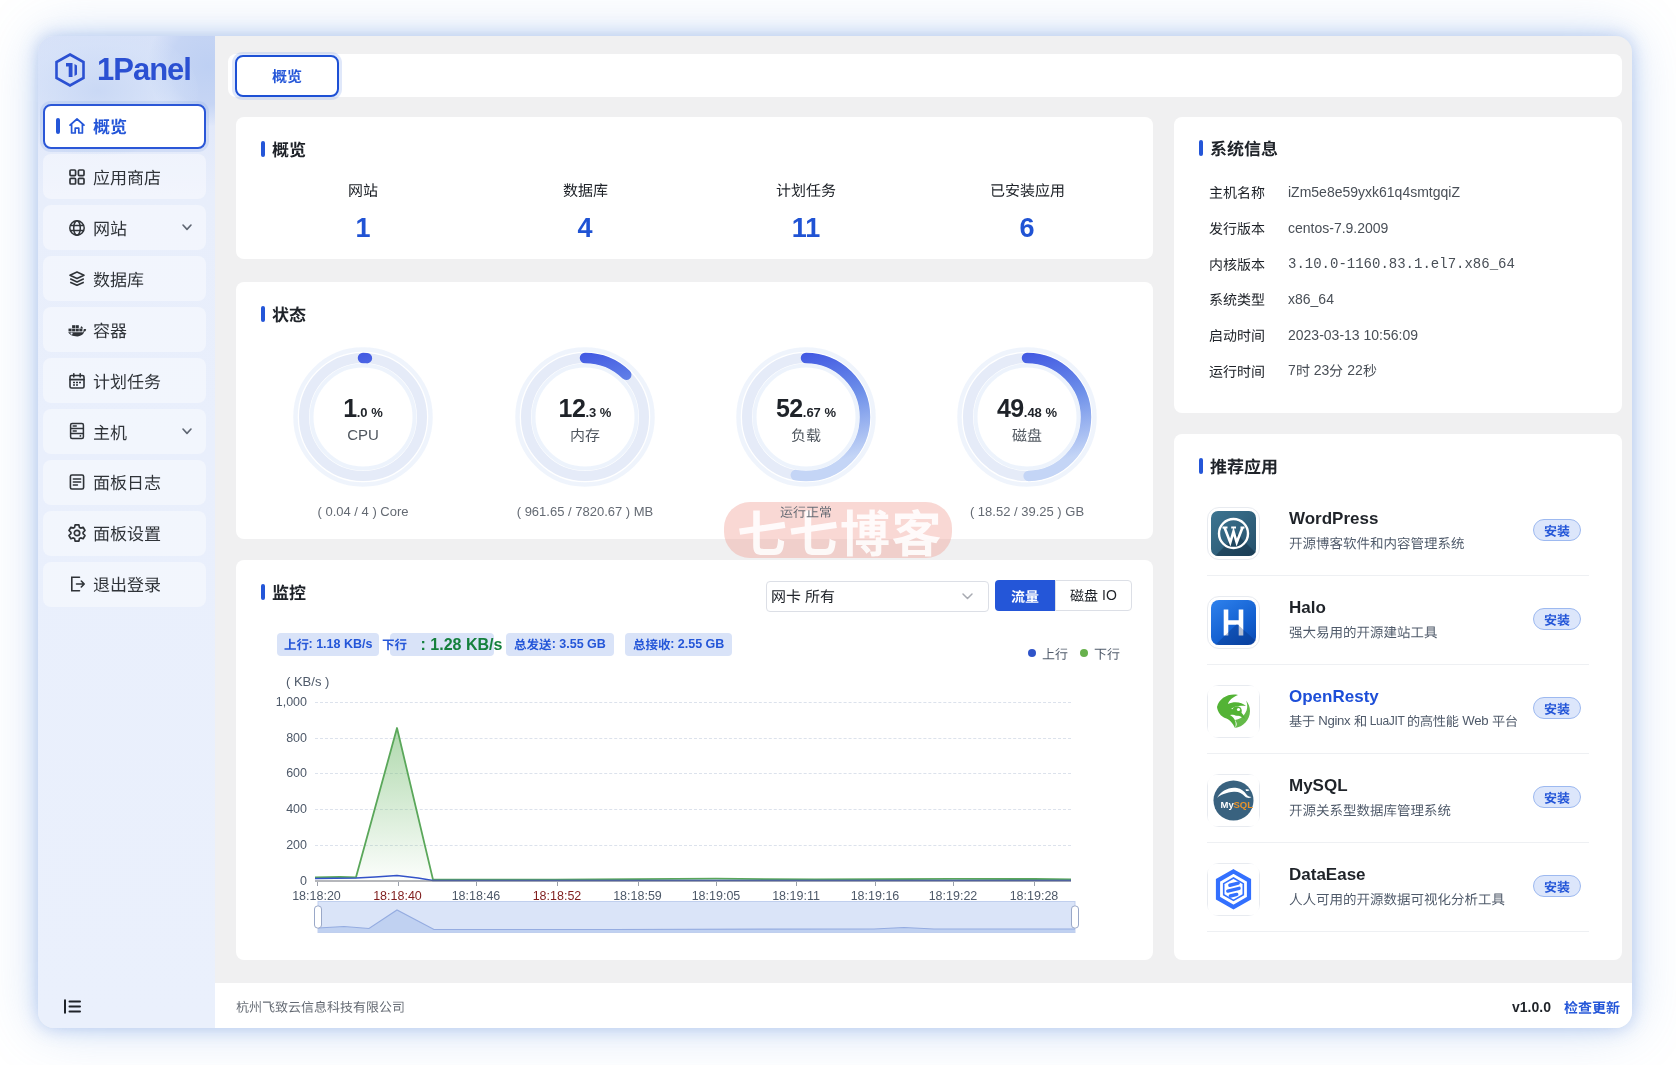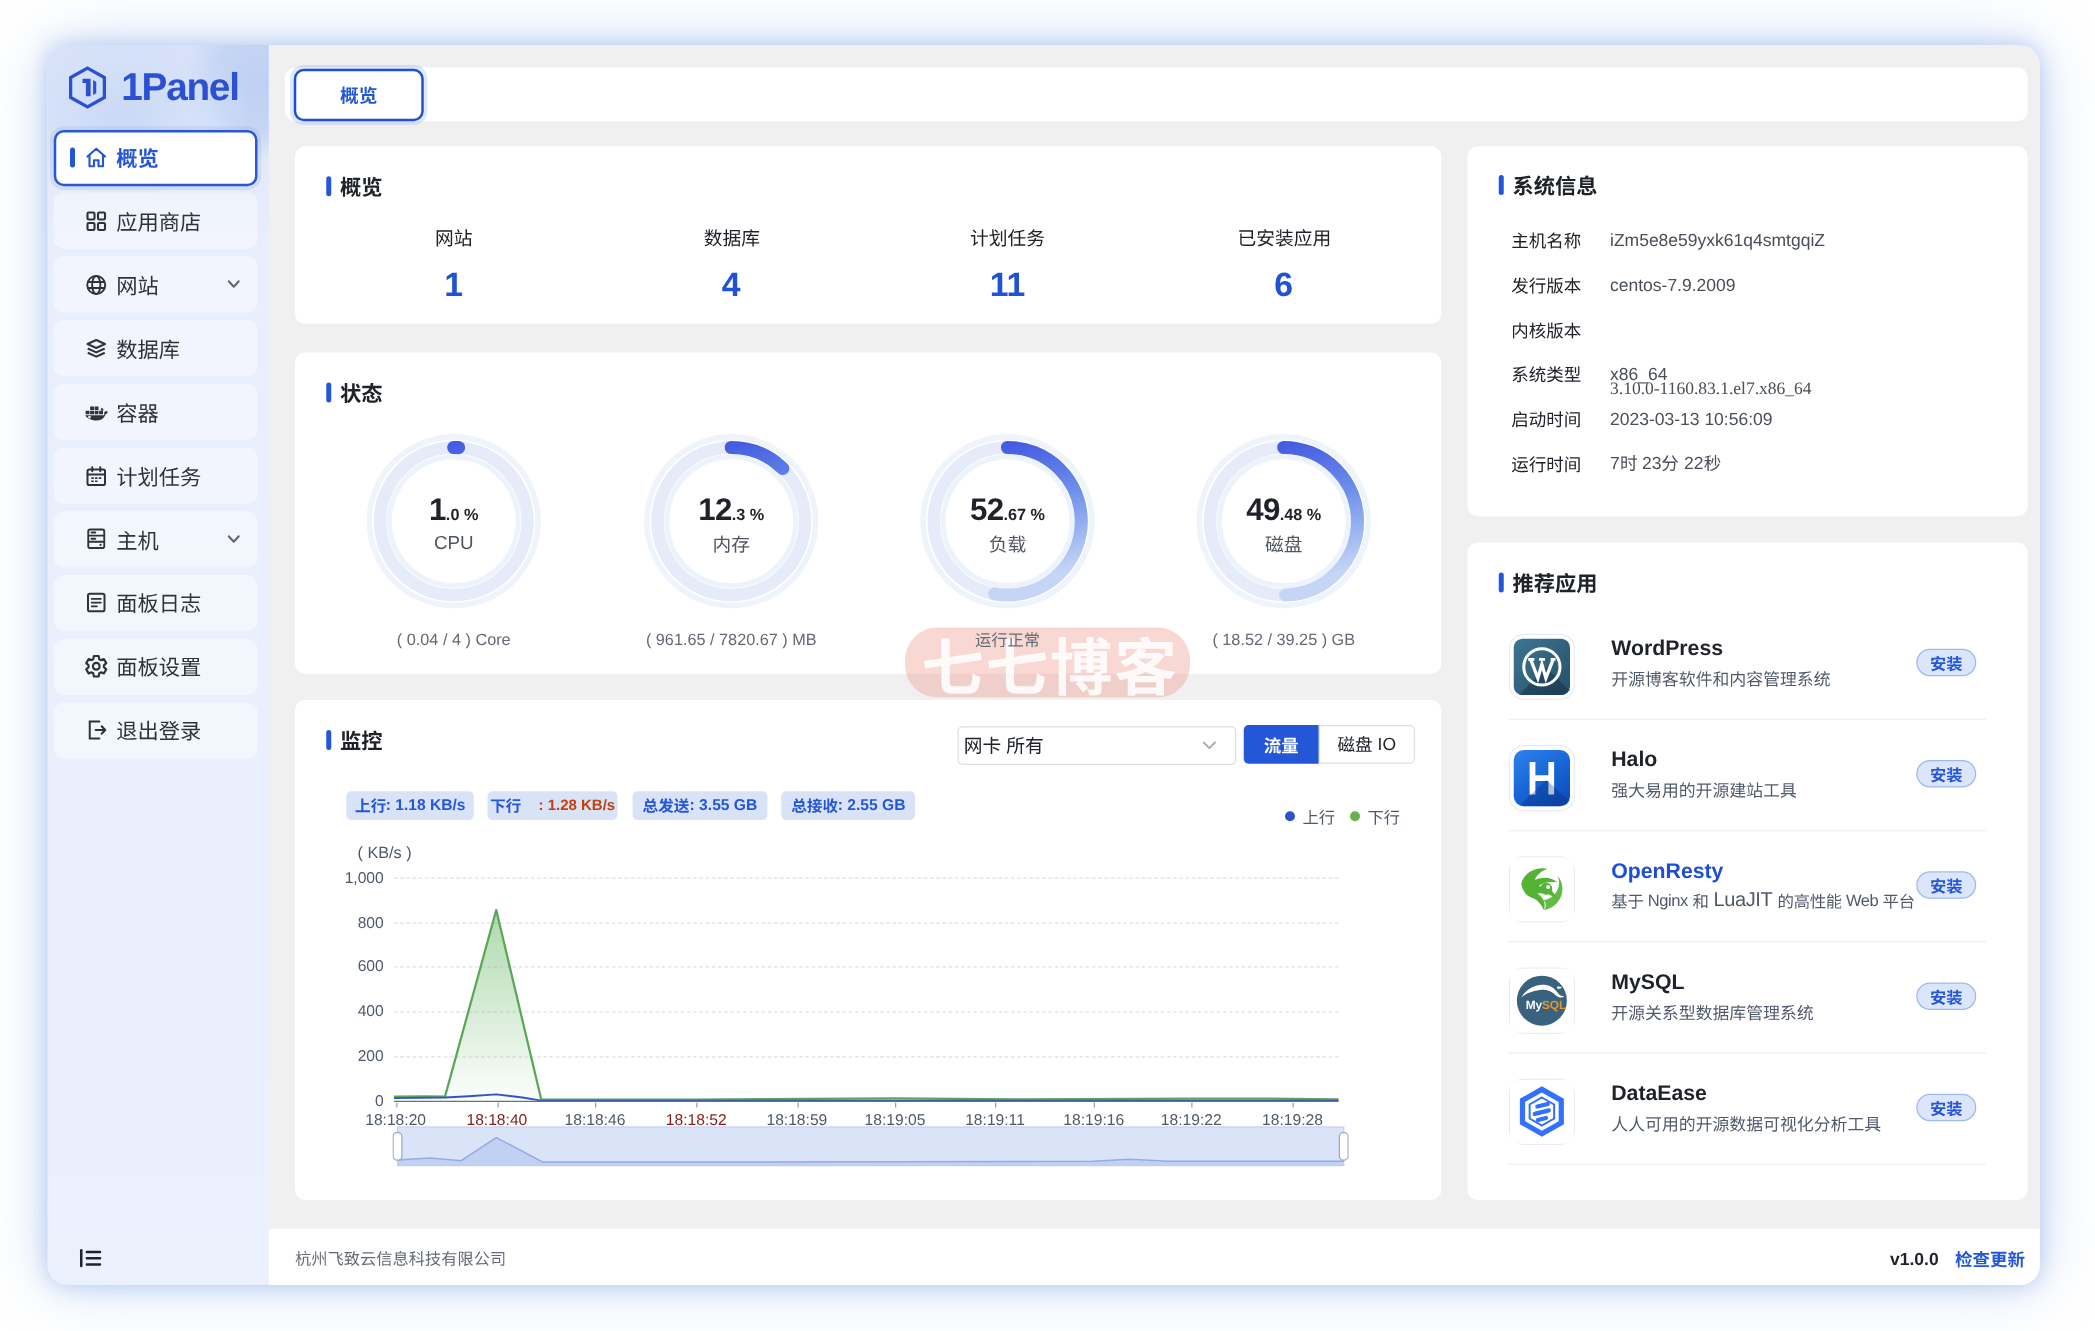--- a/index.html
+++ b/index.html
@@ -299,21 +299,21 @@
       </div>
       <span style="font-family:'Liberation Sans',sans-serif;font-size:12.5px;font-weight:bold;color:#2456d8;line-height:17.5px;white-space:pre;letter-spacing:0.0px;">: 1.18 KB/s</span>
     </div>
 <div style="position:absolute;left:390px;top:633px;width:104px;height:23px;background:#d9e3f8;border-radius:4px;"></div>
 <div style="position:absolute;left:390.0px;top:635.8px;width:104px;height:17.5px;display:flex;align-items:center;justify-content:center;white-space:nowrap;">
       <div style="display:block">
         <svg style="display:block" width="25.0" height="17.5" viewBox="0 -13.2 25.0 17.5">
           <path fill="#2456d8" d="M0.7 -9.7V-8.2H5.2V1.1H6.8V-4.9C8.1 -4.2 9.5 -3.2 10.2 -2.6L11.3 -4C10.4 -4.8 8.4 -5.8 7.1 -6.5L6.8 -6.2V-8.2H11.9V-9.7Z M18.1 -9.9V-8.5H24.2V-9.9ZM15.7 -10.6C15.1 -9.8 13.9 -8.6 12.8 -8C13.1 -7.7 13.5 -7.1 13.7 -6.7C14.9 -7.6 16.2 -8.8 17.1 -10ZM17.6 -6.4V-5H21.2V-0.7C21.2 -0.5 21.2 -0.4 21 -0.4C20.7 -0.4 19.9 -0.4 19.2 -0.4C19.4 0 19.6 0.7 19.6 1.1C20.8 1.1 21.6 1.1 22.1 0.8C22.6 0.6 22.8 0.2 22.8 -0.6V-5H24.5V-6.4ZM16.1 -7.9C15.3 -6.5 14 -5 12.7 -4.1C13 -3.8 13.5 -3.2 13.7 -2.8C14.1 -3.1 14.4 -3.4 14.7 -3.8V1.1H16.2V-5.4C16.7 -6.1 17.2 -6.7 17.6 -7.4Z"></path>
         </svg>
       </div>
-      <span style="font-family:'Liberation Sans',sans-serif;font-size:12px;font-weight:bold;color:#c2410c;line-height:17.5px;white-space:pre;letter-spacing:0.0px;padding-left:14px;">: 1.28 KB/s</span>
+      <span style="font-family:'Liberation Sans',sans-serif;font-size:16px;font-weight:bold;color:#15803d;line-height:17.5px;white-space:pre;letter-spacing:0.0px;padding-left:14px;">: 1.28 KB/s</span>
     </div>
 <div style="position:absolute;left:506px;top:633px;width:108px;height:23px;background:#d9e3f8;border-radius:4px;"></div>
 <div style="position:absolute;left:506.0px;top:635.8px;width:108px;height:17.5px;display:flex;align-items:center;justify-content:center;white-space:nowrap;">
       <div style="display:block">
         <svg style="display:block" width="37.5" height="17.5" viewBox="0 -13.2 37.5 17.5">
           <path fill="#2456d8" d="M9.3 -2.7C10 -1.8 10.7 -0.6 11 0.2L12.2 -0.5C12 -1.4 11.2 -2.5 10.5 -3.3ZM3.3 -3.1V-0.8C3.3 0.6 3.8 1 5.7 1C6 1 7.7 1 8.1 1C9.5 1 10 0.6 10.1 -1C9.7 -1 9.1 -1.3 8.7 -1.5C8.7 -0.5 8.5 -0.4 8 -0.4C7.5 -0.4 6.1 -0.4 5.8 -0.4C5.1 -0.4 4.9 -0.4 4.9 -0.8V-3.1ZM1.4 -3C1.2 -2 0.9 -0.8 0.4 -0.2L1.8 0.5C2.3 -0.4 2.7 -1.6 2.9 -2.7ZM3.7 -6.8H8.8V-5.2H3.7ZM2.1 -8.2V-3.8H6.1L5.2 -3.1C6 -2.6 6.9 -1.8 7.3 -1.2L8.4 -2.2C8 -2.7 7.2 -3.3 6.5 -3.8H10.5V-8.2H8.7L9.8 -10L8.2 -10.7C8 -9.9 7.6 -8.9 7.1 -8.2H4.8L5.5 -8.5C5.3 -9.2 4.8 -10 4.2 -10.6L2.9 -10C3.4 -9.5 3.8 -8.8 4 -8.2Z M20.9 -9.9C21.3 -9.3 22 -8.5 22.3 -8.1L23.5 -8.9C23.2 -9.3 22.5 -10.1 22 -10.6ZM14.2 -6.3C14.3 -6.5 14.8 -6.5 15.5 -6.5H17.1C16.3 -4.1 15 -2.2 12.7 -1.1C13.1 -0.8 13.6 -0.2 13.8 0.2C15.4 -0.7 16.5 -1.8 17.4 -3.1C17.8 -2.5 18.2 -1.9 18.7 -1.4C17.8 -0.8 16.6 -0.4 15.5 -0.2C15.8 0.2 16.1 0.7 16.3 1.1C17.6 0.8 18.9 0.3 19.9 -0.4C21 0.3 22.3 0.8 23.8 1.1C24 0.7 24.4 0.1 24.7 -0.2C23.4 -0.5 22.2 -0.8 21.2 -1.4C22.2 -2.3 23.1 -3.5 23.6 -5.1L22.5 -5.6L22.2 -5.5H18.6C18.7 -5.9 18.8 -6.2 18.9 -6.5H24.3L24.3 -8H19.3C19.4 -8.8 19.6 -9.6 19.7 -10.4L18 -10.7C17.9 -9.8 17.7 -8.8 17.5 -8H15.8C16.1 -8.6 16.5 -9.4 16.7 -10.1L15.1 -10.4C14.8 -9.4 14.4 -8.4 14.2 -8.1C14.1 -7.9 13.9 -7.7 13.7 -7.6C13.8 -7.2 14.1 -6.6 14.2 -6.3ZM19.9 -2.2C19.3 -2.8 18.8 -3.4 18.3 -4.1H21.4C21 -3.4 20.5 -2.8 19.9 -2.2Z M25.9 -9.9C26.4 -9.1 27.1 -8.1 27.4 -7.4L28.7 -8.2C28.4 -8.8 27.6 -9.8 27.1 -10.6ZM30.1 -10.1C30.4 -9.6 30.7 -9 30.9 -8.5H29.4V-7.1H32V-5.8H29V-4.4H31.9C31.6 -3.5 30.8 -2.6 28.9 -1.9C29.3 -1.6 29.8 -1.1 30 -0.8C31.6 -1.5 32.5 -2.4 33 -3.3C34 -2.5 34.9 -1.5 35.5 -0.9L36.5 -2C35.9 -2.6 34.8 -3.6 33.8 -4.4H36.9V-5.8H33.6V-7.1H36.5V-8.5H35.1C35.4 -9 35.8 -9.6 36.1 -10.2L34.6 -10.6C34.4 -10 34 -9.1 33.6 -8.5H31.7L32.4 -8.8C32.2 -9.3 31.7 -10 31.4 -10.6ZM28.4 -6.5H25.5V-5.1H26.9V-1.7C26.3 -1.5 25.7 -1 25.1 -0.3L26.1 1.2C26.6 0.5 27.1 -0.4 27.4 -0.4C27.7 -0.4 28.2 0 28.8 0.3C29.7 0.9 30.8 1 32.4 1C33.8 1 35.9 0.9 36.8 0.9C36.8 0.4 37.1 -0.4 37.3 -0.8C36 -0.6 33.9 -0.5 32.5 -0.5C31 -0.5 29.9 -0.6 29 -1.1C28.7 -1.2 28.5 -1.3 28.4 -1.5Z"></path>
         </svg>
       </div>
       <span style="font-family:'Liberation Sans',sans-serif;font-size:12.5px;font-weight:bold;color:#2456d8;line-height:17.5px;white-space:pre;letter-spacing:0.0px;">: 3.55 GB</span>
     </div>
@@ -395,21 +395,21 @@
         <path fill="#1f2329" d="M5.2 -11.1C6.1 -10.5 7.1 -9.6 7.6 -9H1.4V-7.9H6.4V-4.9H2.1V-3.8H6.4V-0.4H0.8V0.6H13.3V-0.4H7.6V-3.8H12V-4.9H7.6V-7.9H12.6V-9H8L8.7 -9.5C8.1 -10.1 7 -11.1 6.1 -11.7Z M21 -11V-6.5C21 -4.3 20.8 -1.5 18.9 0.4C19.1 0.6 19.5 0.9 19.7 1.1C21.7 -1 22 -4.1 22 -6.5V-10H24.6V-1C24.6 0.3 24.7 0.5 24.9 0.7C25.2 0.9 25.5 1 25.7 1C25.9 1 26.2 1 26.5 1C26.8 1 27 0.9 27.2 0.8C27.4 0.6 27.5 0.4 27.6 0C27.6 -0.4 27.7 -1.4 27.7 -2.2C27.4 -2.3 27.1 -2.4 26.9 -2.6C26.9 -1.7 26.9 -1 26.8 -0.6C26.8 -0.3 26.8 -0.2 26.7 -0.1C26.6 -0 26.5 0 26.4 0C26.3 0 26.1 0 26 0C25.9 0 25.8 -0 25.8 -0.1C25.7 -0.1 25.7 -0.4 25.7 -0.9V-11ZM17.1 -11.8V-8.8H14.7V-7.8H16.9C16.4 -5.8 15.4 -3.6 14.4 -2.5C14.6 -2.2 14.8 -1.8 14.9 -1.5C15.7 -2.5 16.5 -4 17.1 -5.7V1.1H18.1V-5.3C18.6 -4.6 19.3 -3.8 19.6 -3.3L20.2 -4.1C19.9 -4.5 18.6 -6 18.1 -6.5V-7.8H20.1V-8.8H18.1V-11.8Z M31.7 -7.4C32.4 -6.9 33.2 -6.2 33.8 -5.7C32.2 -4.8 30.4 -4.2 28.7 -3.8C28.9 -3.6 29.1 -3.1 29.2 -2.9C30 -3 30.8 -3.3 31.5 -3.5V1.1H32.6V0.4H38.8V1.1H39.9V-4.8H34.3C36.6 -6 38.7 -7.7 39.8 -10L39.1 -10.4L38.9 -10.4H34C34.3 -10.8 34.6 -11.2 34.9 -11.6L33.7 -11.8C32.9 -10.5 31.3 -8.9 29 -7.8C29.2 -7.6 29.6 -7.3 29.7 -7C31 -7.7 32.1 -8.5 33.1 -9.4H38.3C37.4 -8.2 36.2 -7.1 34.8 -6.2C34.2 -6.8 33.2 -7.5 32.5 -8ZM38.8 -0.6H32.6V-3.8H38.8Z M49.2 -6.3C48.8 -4.5 48.3 -2.8 47.5 -1.7C47.7 -1.6 48.2 -1.3 48.3 -1.1C49.1 -2.4 49.8 -4.2 50.1 -6.1ZM52.9 -6.2C53.6 -4.6 54.2 -2.6 54.3 -1.3L55.3 -1.6C55.1 -2.9 54.5 -4.9 53.9 -6.4ZM49.4 -11.7C49.1 -9.9 48.5 -8.2 47.7 -6.9V-7.7H45.9V-10.2C46.6 -10.4 47.2 -10.6 47.7 -10.8L47.1 -11.6C46.1 -11.2 44.4 -10.8 42.9 -10.5C43 -10.3 43.1 -9.9 43.2 -9.7C43.7 -9.8 44.3 -9.9 44.9 -10V-7.7H42.8V-6.8H44.8C44.3 -5.2 43.3 -3.3 42.5 -2.3C42.6 -2.1 42.9 -1.7 43 -1.4C43.7 -2.3 44.4 -3.7 44.9 -5.1V1.1H45.9V-5.2C46.4 -4.6 46.9 -3.8 47.1 -3.4L47.7 -4.2C47.5 -4.5 46.3 -5.8 45.9 -6.2V-6.8H47.6L47.5 -6.7C47.8 -6.6 48.2 -6.3 48.4 -6.1C48.9 -6.9 49.4 -7.8 49.7 -8.9H51.1V-0.2C51.1 0 51.1 0.1 50.9 0.1C50.7 0.1 50.1 0.1 49.4 0.1C49.6 0.3 49.8 0.8 49.8 1.1C50.7 1.1 51.3 1 51.7 0.9C52.1 0.7 52.2 0.4 52.2 -0.2V-8.9H54.1C53.9 -8.4 53.6 -7.9 53.3 -7.4L54.3 -7.1C54.7 -7.9 55.1 -8.9 55.4 -9.8L54.7 -10L54.6 -9.9H50.1C50.2 -10.4 50.3 -11 50.5 -11.5Z"></path>
       </svg></div>
 <div style="position:absolute;left:1288.0px;top:183.0px;font-family:'Liberation Sans',sans-serif;font-size:14px;font-weight:normal;color:#494f57;line-height:18px;white-space:nowrap;">iZm5e8e59yxk61q4smtgqiZ</div>
 <div style="position:absolute;left:1209.0px;top:218.8px;"><svg width="56.0" height="19.6" viewBox="0 -14.8 56.0 19.6" style="overflow:visible">
         <path fill="#1f2329" d="M9.4 -11.1C10 -10.4 10.8 -9.5 11.2 -9L12 -9.6C11.6 -10.1 10.8 -10.9 10.2 -11.6ZM2 -7.3C2.2 -7.5 2.6 -7.6 3.5 -7.6H5.5C4.5 -4.6 3 -2.4 0.4 -0.8C0.7 -0.6 1.1 -0.2 1.2 0C3 -1.1 4.4 -2.5 5.3 -4.3C5.9 -3.2 6.6 -2.3 7.4 -1.5C6.2 -0.7 4.8 -0.1 3.4 0.3C3.6 0.5 3.8 0.9 3.9 1.1C5.5 0.7 7 0.1 8.2 -0.9C9.5 0.1 11 0.8 12.8 1.2C13 0.9 13.3 0.4 13.5 0.2C11.8 -0.1 10.3 -0.7 9.1 -1.5C10.3 -2.6 11.2 -4 11.8 -5.8L11.1 -6.1L10.9 -6.1H6.2C6.4 -6.5 6.5 -7 6.7 -7.6H13L13 -8.6H7C7.2 -9.5 7.4 -10.5 7.5 -11.6L6.3 -11.8C6.2 -10.7 6 -9.6 5.8 -8.6H3.2C3.6 -9.3 4 -10.2 4.2 -11.2L3.1 -11.4C2.9 -10.3 2.3 -9.2 2.2 -8.9C2 -8.6 1.9 -8.4 1.7 -8.3C1.8 -8.1 2 -7.5 2 -7.3ZM8.2 -2.2C7.3 -3 6.5 -3.9 6 -5.1H10.4C9.9 -3.9 9.1 -3 8.2 -2.2Z M20.1 -10.9V-9.9H27V-10.9ZM17.7 -11.8C17 -10.8 15.7 -9.5 14.5 -8.7C14.7 -8.5 15 -8.1 15.1 -7.9C16.4 -8.8 17.8 -10.1 18.7 -11.4ZM19.5 -7.1V-6H24.2V-0.2C24.2 -0 24.1 0.1 23.8 0.1C23.6 0.1 22.6 0.1 21.6 0C21.8 0.4 21.9 0.8 22 1.1C23.4 1.1 24.1 1.1 24.6 0.9C25.1 0.7 25.3 0.4 25.3 -0.2V-6H27.4V-7.1ZM18.3 -8.8C17.3 -7.2 15.8 -5.5 14.3 -4.5C14.6 -4.3 14.9 -3.8 15.1 -3.6C15.6 -4 16.2 -4.5 16.7 -5.1V1.2H17.7V-6.2C18.3 -6.9 18.8 -7.7 19.3 -8.4Z M29.5 -11.5V-5.9C29.5 -3.8 29.3 -1.3 28.4 0.5C28.7 0.7 29 1 29.2 1.2C30 -0.3 30.3 -2.1 30.4 -4H32.3V1.1H33.3V-4.9H30.4L30.4 -5.9V-6.9H34.1V-7.9H32.9V-11.8H31.9V-7.9H30.4V-11.5ZM39.9 -6.7C39.6 -5.1 39.1 -3.8 38.4 -2.6C37.7 -3.8 37.2 -5.2 36.9 -6.7ZM34.8 -10.8V-6C34.8 -3.9 34.6 -1.3 33.6 0.6C33.8 0.7 34.2 1 34.4 1.2C35.6 -0.8 35.8 -3.6 35.8 -6V-6.7H36.1C36.4 -4.8 37 -3.2 37.8 -1.8C37 -0.9 36.2 -0.2 35.2 0.3C35.4 0.5 35.7 0.9 35.8 1.1C36.8 0.7 37.6 -0 38.4 -0.9C39 -0 39.8 0.6 40.8 1.1C40.9 0.9 41.2 0.5 41.5 0.3C40.5 -0.2 39.7 -0.8 39 -1.7C40 -3.2 40.7 -5.1 41 -7.5L40.4 -7.7L40.2 -7.7H35.8V-10C37.7 -10.1 39.8 -10.4 41.3 -10.8L40.6 -11.6C39.2 -11.3 36.8 -11 34.8 -10.8Z M48.4 -11.7V-8.8H42.9V-7.7H47.1C46.1 -5.4 44.4 -3.1 42.5 -2C42.8 -1.8 43.1 -1.4 43.3 -1.1C45.3 -2.5 47.1 -5 48.2 -7.7H48.4V-2.6H45.2V-1.5H48.4V1.1H49.5V-1.5H52.8V-2.6H49.5V-7.7H49.7C50.8 -5 52.6 -2.5 54.7 -1.1C54.9 -1.4 55.2 -1.8 55.5 -2C53.6 -3.2 51.8 -5.4 50.8 -7.7H55.1V-8.8H49.5V-11.7Z"></path>
       </svg></div>
 <div style="position:absolute;left:1288.0px;top:218.8px;font-family:'Liberation Sans',sans-serif;font-size:14px;font-weight:normal;color:#494f57;line-height:18px;white-space:nowrap;">centos-7.9.2009</div>
 <div style="position:absolute;left:1209.0px;top:254.6px;"><svg width="56.0" height="19.6" viewBox="0 -14.8 56.0 19.6" style="overflow:visible">
         <path fill="#1f2329" d="M1.4 -9.4V1.1H2.4V-8.3H6.5C6.4 -6.5 5.9 -4.2 2.8 -2.5C3 -2.3 3.4 -1.9 3.5 -1.7C5.4 -2.8 6.4 -4.1 7 -5.5C8.3 -4.3 9.7 -2.8 10.4 -1.9L11.3 -2.6C10.4 -3.6 8.7 -5.3 7.3 -6.5C7.4 -7.1 7.5 -7.7 7.5 -8.3H11.6V-0.3C11.6 -0 11.5 0.1 11.3 0.1C11 0.1 10 0.1 9 0C9.2 0.3 9.4 0.8 9.4 1.1C10.7 1.1 11.5 1.1 12 0.9C12.5 0.8 12.6 0.4 12.6 -0.3V-9.4H7.5V-11.8H6.5V-9.4Z M26 -5.2C24.8 -2.8 22.1 -0.8 18.9 0.3C19.1 0.5 19.4 0.9 19.5 1.1C21.2 0.5 22.8 -0.3 24.1 -1.4C25.1 -0.6 26.1 0.4 26.7 1L27.5 0.3C26.9 -0.4 25.8 -1.3 24.9 -2C25.8 -2.9 26.5 -3.8 27.1 -4.8ZM22.6 -11.5C22.9 -11 23.1 -10.3 23.3 -9.8H19.6V-8.9H22.3C21.8 -8.1 21 -6.8 20.7 -6.5C20.5 -6.3 20.1 -6.2 19.8 -6.1C19.9 -5.9 20.1 -5.3 20.1 -5.1C20.4 -5.2 20.8 -5.3 23.3 -5.4C22.3 -4.4 21 -3.4 19.6 -2.8C19.8 -2.6 20 -2.2 20.2 -2C22.6 -3.2 24.8 -5.2 26 -7.4L25 -7.7C24.8 -7.2 24.5 -6.8 24.1 -6.4L21.8 -6.2C22.3 -7 22.9 -8.1 23.4 -8.9H27.4V-9.8H24.2L24.4 -9.9C24.3 -10.4 23.9 -11.2 23.6 -11.8ZM16.7 -11.8V-9.1H14.8V-8.1H16.6C16.2 -6.2 15.3 -3.9 14.5 -2.8C14.6 -2.5 14.9 -2 15 -1.7C15.6 -2.6 16.2 -4.1 16.7 -5.6V1.1H17.7V-6.2C18.1 -5.5 18.5 -4.7 18.7 -4.3L19.3 -5C19.1 -5.4 18.1 -7 17.7 -7.5V-8.1H19.3V-9.1H17.7V-11.8Z M29.5 -11.5V-5.9C29.5 -3.8 29.3 -1.3 28.4 0.5C28.7 0.7 29 1 29.2 1.2C30 -0.3 30.3 -2.1 30.4 -4H32.3V1.1H33.3V-4.9H30.4L30.4 -5.9V-6.9H34.1V-7.9H32.9V-11.8H31.9V-7.9H30.4V-11.5ZM39.9 -6.7C39.6 -5.1 39.1 -3.8 38.4 -2.6C37.7 -3.8 37.2 -5.2 36.9 -6.7ZM34.8 -10.8V-6C34.8 -3.9 34.6 -1.3 33.6 0.6C33.8 0.7 34.2 1 34.4 1.2C35.6 -0.8 35.8 -3.6 35.8 -6V-6.7H36.1C36.4 -4.8 37 -3.2 37.8 -1.8C37 -0.9 36.2 -0.2 35.2 0.3C35.4 0.5 35.7 0.9 35.8 1.1C36.8 0.7 37.6 -0 38.4 -0.9C39 -0 39.8 0.6 40.8 1.1C40.9 0.9 41.2 0.5 41.5 0.3C40.5 -0.2 39.7 -0.8 39 -1.7C40 -3.2 40.7 -5.1 41 -7.5L40.4 -7.7L40.2 -7.7H35.8V-10C37.7 -10.1 39.8 -10.4 41.3 -10.8L40.6 -11.6C39.2 -11.3 36.8 -11 34.8 -10.8Z M48.4 -11.7V-8.8H42.9V-7.7H47.1C46.1 -5.4 44.4 -3.1 42.5 -2C42.8 -1.8 43.1 -1.4 43.3 -1.1C45.3 -2.5 47.1 -5 48.2 -7.7H48.4V-2.6H45.2V-1.5H48.4V1.1H49.5V-1.5H52.8V-2.6H49.5V-7.7H49.7C50.8 -5 52.6 -2.5 54.7 -1.1C54.9 -1.4 55.2 -1.8 55.5 -2C53.6 -3.2 51.8 -5.4 50.8 -7.7H55.1V-8.8H49.5V-11.7Z"></path>
       </svg></div>
-<div style="position:absolute;left:1288.0px;top:254.6px;font-family:Liberation Serif, serif;font-size:14px;font-weight:normal;color:#494f57;line-height:18px;white-space:nowrap;margin-top:48px;">3.10.0-1160.83.1.el7.x86_64</div>
+<div style="position:absolute;left:1288.0px;top:254.6px;font-family:Liberation Mono, monospace;font-size:14px;font-weight:normal;color:#494f57;line-height:18px;white-space:nowrap;">3.10.0-1160.83.1.el7.x86_64</div>
 <div style="position:absolute;left:1209.0px;top:290.4px;"><svg width="56.0" height="19.6" viewBox="0 -14.8 56.0 19.6" style="overflow:visible">
         <path fill="#1f2329" d="M4 -3.1C3.3 -2.1 2.1 -1.1 1 -0.4C1.3 -0.3 1.7 0.1 1.9 0.3C3 -0.5 4.2 -1.6 5.1 -2.8ZM8.9 -2.7C10.1 -1.8 11.5 -0.5 12.2 0.3L13.1 -0.3C12.3 -1.1 10.9 -2.4 9.7 -3.2ZM9.3 -6.2C9.7 -5.9 10.1 -5.5 10.4 -5.1L4.3 -4.7C6.4 -5.7 8.5 -7 10.6 -8.6L9.8 -9.2C9.1 -8.7 8.3 -8.1 7.6 -7.6L4.1 -7.4C5.1 -8.1 6.2 -9 7.1 -10C8.9 -10.2 10.6 -10.5 12 -10.8L11.2 -11.7C9 -11.1 4.9 -10.7 1.5 -10.5C1.6 -10.3 1.7 -9.9 1.8 -9.6C3 -9.7 4.3 -9.8 5.6 -9.9C4.7 -8.9 3.7 -8.1 3.3 -7.9C2.9 -7.5 2.5 -7.3 2.3 -7.3C2.4 -7 2.5 -6.6 2.6 -6.4C2.9 -6.5 3.3 -6.5 6.1 -6.7C4.9 -6 3.9 -5.4 3.4 -5.2C2.6 -4.7 1.9 -4.5 1.5 -4.4C1.6 -4.1 1.8 -3.6 1.8 -3.4C2.2 -3.6 2.7 -3.7 6.6 -3.9V-0.3C6.6 -0.1 6.6 -0.1 6.3 -0.1C6.1 -0 5.3 -0 4.5 -0.1C4.6 0.2 4.8 0.7 4.9 1C5.9 1 6.6 1 7.1 0.8C7.5 0.6 7.7 0.3 7.7 -0.3V-4L11.1 -4.3C11.6 -3.8 11.9 -3.4 12.1 -3L13 -3.5C12.4 -4.4 11.2 -5.7 10.1 -6.6Z M23.8 -4.9V-0.5C23.8 0.5 24 0.8 25 0.8C25.2 0.8 26 0.8 26.2 0.8C27.1 0.8 27.3 0.3 27.4 -1.6C27.1 -1.7 26.7 -1.8 26.5 -2C26.5 -0.3 26.4 -0.1 26.1 -0.1C25.9 -0.1 25.3 -0.1 25.2 -0.1C24.9 -0.1 24.8 -0.1 24.8 -0.5V-4.9ZM21.1 -4.9C21.1 -2.1 20.7 -0.6 18.4 0.2C18.7 0.4 19 0.8 19.1 1.1C21.6 0 22.1 -1.8 22.2 -4.9ZM14.6 -0.7 14.8 0.3C16.1 -0.1 17.7 -0.6 19.3 -1.1L19.1 -2.1C17.4 -1.6 15.7 -1 14.6 -0.7ZM22.3 -11.5C22.6 -11 22.9 -10.2 23.1 -9.7H19.7V-8.8H22.2C21.6 -7.9 20.6 -6.6 20.3 -6.3C20 -6.1 19.7 -6 19.4 -5.9C19.5 -5.7 19.7 -5.1 19.8 -4.9C20.2 -5 20.7 -5.1 25.8 -5.6C26.1 -5.2 26.3 -4.8 26.4 -4.6L27.3 -5.1C26.9 -5.9 26 -7.2 25.2 -8.2L24.4 -7.7C24.7 -7.3 25 -6.9 25.3 -6.4L21.4 -6.1C22.1 -6.9 22.9 -8 23.5 -8.8H27.3V-9.7H23.2L24.1 -10C24 -10.5 23.6 -11.2 23.3 -11.8ZM14.8 -5.9C15.1 -6 15.4 -6.1 17.1 -6.3C16.4 -5.4 15.9 -4.8 15.7 -4.5C15.2 -4 14.9 -3.6 14.6 -3.6C14.7 -3.3 14.9 -2.8 14.9 -2.5C15.2 -2.7 15.7 -2.9 19.2 -3.6C19.1 -3.9 19.1 -4.3 19.2 -4.6L16.5 -4C17.6 -5.3 18.6 -6.8 19.5 -8.3L18.6 -8.8C18.3 -8.3 18 -7.8 17.7 -7.3L16 -7.1C16.8 -8.3 17.7 -9.9 18.3 -11.3L17.3 -11.8C16.7 -10.1 15.6 -8.3 15.3 -7.9C15 -7.4 14.7 -7.1 14.5 -7C14.6 -6.7 14.8 -6.1 14.8 -5.9Z M38.4 -11.5C38.1 -10.9 37.5 -10.1 37 -9.5L37.9 -9.2C38.4 -9.7 39 -10.4 39.5 -11.2ZM30.5 -11C31.1 -10.5 31.8 -9.6 32 -9.1L33 -9.6C32.7 -10.1 32 -10.9 31.4 -11.5ZM34.4 -11.7V-9H29V-8.1H33.6C32.5 -6.9 30.6 -5.9 28.7 -5.5C29 -5.3 29.3 -4.9 29.4 -4.6C31.3 -5.2 33.2 -6.3 34.4 -7.7V-5.3H35.5V-7.4C37.3 -6.5 39.4 -5.4 40.5 -4.6L41 -5.5C39.9 -6.2 37.9 -7.2 36.1 -8.1H41.1V-9H35.5V-11.7ZM34.5 -5C34.4 -4.5 34.3 -3.9 34.2 -3.5H28.9V-2.5H33.8C33.1 -1.2 31.7 -0.3 28.6 0.2C28.8 0.4 29.1 0.8 29.2 1.1C32.7 0.5 34.2 -0.7 35 -2.4C36.1 -0.4 38 0.7 40.8 1.1C41 0.8 41.2 0.4 41.5 0.1C38.9 -0.2 37.1 -1 36 -2.5H41.1V-3.5H35.3C35.4 -4 35.5 -4.5 35.6 -5Z M50.9 -11V-6.3H51.9V-11ZM53.5 -11.7V-5.4C53.5 -5.2 53.5 -5.2 53.2 -5.2C53 -5.2 52.3 -5.2 51.5 -5.2C51.7 -4.9 51.8 -4.5 51.9 -4.2C52.9 -4.2 53.5 -4.2 54 -4.4C54.4 -4.5 54.5 -4.8 54.5 -5.4V-11.7ZM47.4 -10.3V-8.3H45.7V-8.4V-10.3ZM42.9 -8.3V-7.4H44.6C44.5 -6.5 44 -5.5 42.8 -4.8C43 -4.6 43.4 -4.2 43.5 -4C44.9 -4.9 45.5 -6.2 45.6 -7.4H47.4V-4.4H48.4V-7.4H50V-8.3H48.4V-10.3H49.7V-11.2H43.4V-10.3H44.7V-8.4V-8.3ZM48.5 -4.6V-3.1H44.1V-2.1H48.5V-0.4H42.7V0.6H55.3V-0.4H49.6V-2.1H53.9V-3.1H49.6V-4.6Z"></path>
       </svg></div>
 <div style="position:absolute;left:1288.0px;top:290.4px;font-family:'Liberation Sans',sans-serif;font-size:14px;font-weight:normal;color:#494f57;line-height:18px;white-space:nowrap;">x86_64</div>
 <div style="position:absolute;left:1209.0px;top:326.2px;"><svg width="56.0" height="19.6" viewBox="0 -14.8 56.0 19.6" style="overflow:visible">
         <path fill="#1f2329" d="M3.9 -4.4V1.1H4.9V0.2H11.3V1H12.4V-4.4ZM4.9 -0.8V-3.4H11.3V-0.8ZM6.1 -11.5C6.4 -11 6.7 -10.3 6.9 -9.8H2.2V-6.4C2.2 -4.3 2 -1.6 0.5 0.4C0.7 0.6 1.2 0.9 1.4 1.1C2.8 -0.8 3.2 -3.7 3.2 -5.9H12.2V-9.8H7.6L8.1 -9.9C7.9 -10.4 7.5 -11.2 7.1 -11.8ZM3.2 -8.8H11.1V-6.8H3.2Z M15.2 -10.6V-9.7H20.7V-10.6ZM23.1 -11.5C23.1 -10.5 23.1 -9.5 23.1 -8.5H21.1V-7.5H23.1C22.9 -4.3 22.3 -1.4 20.4 0.4C20.7 0.5 21.1 0.9 21.2 1.1C23.3 -0.9 23.9 -4 24.1 -7.5H26.2C26 -2.5 25.8 -0.7 25.5 -0.3C25.3 -0.1 25.2 -0.1 24.9 -0.1C24.6 -0.1 23.9 -0.1 23.1 -0.1C23.3 0.2 23.4 0.6 23.4 0.9C24.2 1 24.9 1 25.4 0.9C25.8 0.9 26.1 0.7 26.4 0.4C26.9 -0.2 27 -2.2 27.2 -8C27.2 -8.1 27.2 -8.5 27.2 -8.5H24.1C24.2 -9.5 24.2 -10.5 24.2 -11.5ZM15.2 -0.6 15.3 -0.6V-0.6C15.6 -0.8 16.1 -1 20 -1.8L20.2 -0.9L21.2 -1.2C20.9 -2.2 20.3 -3.9 19.7 -5.1L18.9 -4.9C19.2 -4.2 19.4 -3.4 19.7 -2.7L16.4 -2C16.9 -3.3 17.4 -4.8 17.8 -6.3H20.9V-7.3H14.8V-6.3H16.7C16.3 -4.7 15.8 -3 15.6 -2.6C15.3 -2 15.1 -1.7 14.9 -1.6C15 -1.3 15.2 -0.8 15.2 -0.6Z M34.6 -6.3C35.4 -5.2 36.3 -3.8 36.8 -2.9L37.7 -3.4C37.2 -4.3 36.3 -5.7 35.5 -6.8ZM32.5 -5.6V-2.4H30.1V-5.6ZM32.5 -6.6H30.1V-9.6H32.5ZM29.1 -10.6V-0.4H30.1V-1.5H33.5V-10.6ZM38.7 -11.7V-9H34.2V-7.9H38.7V-0.5C38.7 -0.2 38.6 -0.1 38.3 -0.1C38 -0.1 37 -0.1 35.9 -0.1C36 0.2 36.2 0.7 36.3 1C37.7 1 38.6 1 39.1 0.8C39.6 0.6 39.8 0.3 39.8 -0.5V-7.9H41.5V-9H39.8V-11.7Z M43.3 -8.6V1.1H44.4V-8.6ZM43.5 -11.1C44.1 -10.5 44.9 -9.6 45.2 -9L46 -9.6C45.7 -10.2 45 -11 44.3 -11.6ZM47.3 -4.1H50.7V-2.2H47.3ZM47.3 -6.9H50.7V-5H47.3ZM46.4 -7.8V-1.4H51.7V-7.8ZM46.9 -11V-10H53.7V-0.2C53.7 0 53.6 0.1 53.5 0.1C53.3 0.1 52.7 0.1 52.1 0.1C52.3 0.4 52.4 0.8 52.5 1.1C53.3 1.1 53.9 1.1 54.3 0.9C54.7 0.7 54.8 0.4 54.8 -0.2V-11Z"></path>
       </svg></div>
 <div style="position:absolute;left:1288.0px;top:326.2px;font-family:'Liberation Sans',sans-serif;font-size:14px;font-weight:normal;color:#494f57;line-height:18px;white-space:nowrap;">2023-03-13 10:56:09</div>
 <div style="position:absolute;left:1209.0px;top:362.0px;"><svg width="56.0" height="19.6" viewBox="0 -14.8 56.0 19.6" style="overflow:visible">
         <path fill="#1f2329" d="M5.3 -10.9V-9.9H12.4V-10.9ZM1 -10.3C1.8 -9.8 2.9 -8.9 3.4 -8.5L4.2 -9.2C3.6 -9.7 2.5 -10.5 1.7 -11ZM5.2 -1.7C5.7 -1.8 6.3 -1.9 11.6 -2.4L12.1 -1.3L13 -1.8C12.5 -2.9 11.4 -4.7 10.5 -6L9.6 -5.6C10.1 -4.9 10.6 -4.1 11 -3.3L6.4 -2.9C7.2 -4 7.9 -5.4 8.5 -6.7H13.4V-7.7H4.4V-6.7H7.2C6.7 -5.3 5.9 -3.9 5.7 -3.5C5.4 -3.1 5.1 -2.8 4.9 -2.7C5 -2.4 5.2 -1.9 5.2 -1.7ZM3.5 -6.9H0.6V-5.9H2.5V-1.4C1.9 -1.1 1.2 -0.5 0.5 0.2L1.3 1.2C1.9 0.3 2.6 -0.6 3.1 -0.6C3.4 -0.6 3.9 -0.1 4.5 0.2C5.5 0.8 6.6 1 8.4 1C9.9 1 12.3 0.9 13.2 0.9C13.2 0.5 13.4 0 13.5 -0.3C12.1 -0.1 10 -0 8.4 -0C6.8 -0 5.6 -0.1 4.7 -0.7C4.2 -1.1 3.8 -1.3 3.5 -1.5Z M20.1 -10.9V-9.9H27V-10.9ZM17.7 -11.8C17 -10.8 15.7 -9.5 14.5 -8.7C14.7 -8.5 15 -8.1 15.1 -7.9C16.4 -8.8 17.8 -10.1 18.7 -11.4ZM19.5 -7.1V-6H24.2V-0.2C24.2 -0 24.1 0.1 23.8 0.1C23.6 0.1 22.6 0.1 21.6 0C21.8 0.4 21.9 0.8 22 1.1C23.4 1.1 24.1 1.1 24.6 0.9C25.1 0.7 25.3 0.4 25.3 -0.2V-6H27.4V-7.1ZM18.3 -8.8C17.3 -7.2 15.8 -5.5 14.3 -4.5C14.6 -4.3 14.9 -3.8 15.1 -3.6C15.6 -4 16.2 -4.5 16.7 -5.1V1.2H17.7V-6.2C18.3 -6.9 18.8 -7.7 19.3 -8.4Z M34.6 -6.3C35.4 -5.2 36.3 -3.8 36.8 -2.9L37.7 -3.4C37.2 -4.3 36.3 -5.7 35.5 -6.8ZM32.5 -5.6V-2.4H30.1V-5.6ZM32.5 -6.6H30.1V-9.6H32.5ZM29.1 -10.6V-0.4H30.1V-1.5H33.5V-10.6ZM38.7 -11.7V-9H34.2V-7.9H38.7V-0.5C38.7 -0.2 38.6 -0.1 38.3 -0.1C38 -0.1 37 -0.1 35.9 -0.1C36 0.2 36.2 0.7 36.3 1C37.7 1 38.6 1 39.1 0.8C39.6 0.6 39.8 0.3 39.8 -0.5V-7.9H41.5V-9H39.8V-11.7Z M43.3 -8.6V1.1H44.4V-8.6ZM43.5 -11.1C44.1 -10.5 44.9 -9.6 45.2 -9L46 -9.6C45.7 -10.2 45 -11 44.3 -11.6ZM47.3 -4.1H50.7V-2.2H47.3ZM47.3 -6.9H50.7V-5H47.3ZM46.4 -7.8V-1.4H51.7V-7.8ZM46.9 -11V-10H53.7V-0.2C53.7 0 53.6 0.1 53.5 0.1C53.3 0.1 52.7 0.1 52.1 0.1C52.3 0.4 52.4 0.8 52.5 1.1C53.3 1.1 53.9 1.1 54.3 0.9C54.7 0.7 54.8 0.4 54.8 -0.2V-11Z"></path>
@@ -500,21 +500,21 @@
         <svg style="display:block" width="25.8" height="18.5" viewBox="0 -14.0 25.8 18.5">
           <path fill="#4e5969" d="M9 -11.1V-9.8H4.2V-11.1H3.2V-9.8H1.2V-9H3.2V-4.7H0.6V-3.9H3.5C2.7 -3 1.6 -2.1 0.5 -1.7C0.7 -1.5 1 -1.2 1.1 -0.9C2.4 -1.5 3.7 -2.7 4.6 -3.9H8.7C9.5 -2.7 10.8 -1.6 12.1 -1.1C12.3 -1.3 12.6 -1.7 12.8 -1.9C11.7 -2.3 10.5 -3 9.8 -3.9H12.6V-4.7H10V-9H12V-9.8H10V-11.1ZM4.2 -9H9V-8.1H4.2ZM6.1 -3.5V-2.4H3.4V-1.5H6.1V-0.1H1.6V0.7H11.6V-0.1H7.1V-1.5H9.8V-2.4H7.1V-3.5ZM4.2 -7.4H9V-6.4H4.2ZM4.2 -5.7H9V-4.7H4.2Z M14.5 -10.2V-9.2H19.1V-5.8H13.6V-4.8H19.1V-0.4C19.1 -0.1 19 -0 18.7 -0C18.4 -0 17.4 -0 16.3 -0.1C16.5 0.2 16.7 0.7 16.7 1C18.1 1 19 1 19.4 0.8C19.9 0.6 20.1 0.3 20.1 -0.4V-4.8H25.4V-5.8H20.1V-9.2H24.5V-10.2Z"></path>
         </svg>
       </div>
       <span style="font-family:'Liberation Sans',sans-serif;font-size:13.2px;font-weight:normal;color:#4e5969;line-height:18.5px;white-space:pre;letter-spacing:-0.3px;"> Nginx </span>
       <div style="display:block">
         <svg style="display:block" width="12.9" height="18.5" viewBox="0 -14.0 12.9 18.5">
           <path fill="#4e5969" d="M7 -9.9V0.5H8V-0.6H10.9V0.4H11.9V-9.9ZM8 -1.6V-8.9H10.9V-1.6ZM5.8 -11C4.6 -10.5 2.5 -10.1 0.8 -9.9C0.9 -9.6 1 -9.3 1.1 -9.1C1.8 -9.1 2.5 -9.3 3.3 -9.4V-7.2H0.7V-6.3H3C2.4 -4.6 1.3 -2.8 0.3 -1.8C0.5 -1.5 0.8 -1.1 0.9 -0.8C1.7 -1.8 2.6 -3.3 3.3 -4.8V1H4.2V-4.8C4.8 -4 5.5 -3 5.8 -2.5L6.5 -3.4C6.1 -3.8 4.7 -5.4 4.2 -5.9V-6.3H6.5V-7.2H4.2V-9.6C5.1 -9.8 5.8 -10 6.5 -10.2Z"></path>
         </svg>
       </div>
-      <span style="font-family:'Liberation Sans',sans-serif;font-size:16px;font-weight:normal;color:#4e5969;line-height:18.5px;white-space:pre;letter-spacing:-0.3px;"> LuaJIT </span>
+      <span style="font-family:'Liberation Sans',sans-serif;font-size:12px;font-weight:normal;color:#4e5969;line-height:18.5px;white-space:pre;letter-spacing:-0.3px;"> LuaJIT </span>
       <div style="display:block">
         <svg style="display:block" width="51.6" height="18.5" viewBox="0 -14.0 51.6 18.5">
           <path fill="#4e5969" d="M7.3 -5.6C8 -4.6 8.9 -3.3 9.3 -2.5L10.2 -3C9.7 -3.8 8.8 -5.1 8.1 -6ZM3.2 -11.1C3.1 -10.5 2.8 -9.6 2.6 -9H1.1V0.7H2.1V-0.3H5.7V-9H3.5C3.8 -9.5 4 -10.3 4.2 -10.9ZM2.1 -8.1H4.8V-5.3H2.1ZM2.1 -1.2V-4.4H4.8V-1.2ZM7.9 -11.1C7.5 -9.3 6.8 -7.5 5.8 -6.3C6.1 -6.2 6.5 -5.9 6.7 -5.8C7.1 -6.4 7.6 -7.2 7.9 -8.1H11.3C11.1 -2.8 10.9 -0.8 10.5 -0.3C10.3 -0.1 10.2 -0.1 9.9 -0.1C9.6 -0.1 8.8 -0.1 8 -0.2C8.2 0.1 8.3 0.5 8.3 0.8C9 0.8 9.8 0.8 10.3 0.8C10.7 0.8 11 0.6 11.3 0.3C11.9 -0.4 12.1 -2.4 12.2 -8.5C12.3 -8.6 12.3 -9 12.3 -9H8.3C8.5 -9.6 8.7 -10.3 8.8 -10.9Z M16.7 -7.4H22.4V-6.2H16.7ZM15.7 -8.1V-5.5H23.4V-8.1ZM18.7 -10.9 19.1 -9.7H13.7V-8.8H25.3V-9.7H20.2C20.1 -10.1 19.9 -10.7 19.7 -11.1ZM14.2 -4.7V1H15.1V-3.9H23.9V0C23.9 0.2 23.8 0.2 23.6 0.2C23.5 0.2 22.9 0.2 22.3 0.2C22.4 0.4 22.5 0.7 22.6 1C23.4 1 24 1 24.4 0.8C24.7 0.7 24.8 0.5 24.8 0V-4.7ZM16.6 -3.1V0.3H17.5V-0.4H22.2V-3.1ZM17.5 -2.4H21.3V-1.1H17.5Z M28.1 -11.1V1H29.1V-11.1ZM26.9 -8.6C26.8 -7.5 26.5 -6.1 26.2 -5.2L26.9 -4.9C27.3 -5.9 27.5 -7.4 27.6 -8.5ZM29.2 -8.7C29.5 -7.9 29.9 -7 30.1 -6.4L30.8 -6.8C30.7 -7.3 30.2 -8.2 29.9 -9ZM30.2 -0.4V0.6H38.3V-0.4H35V-3.7H37.7V-4.6H35V-7.3H38V-8.3H35V-11H34V-8.3H32.4C32.5 -8.9 32.7 -9.6 32.8 -10.3L31.9 -10.5C31.6 -8.7 31 -6.9 30.3 -5.7C30.5 -5.6 30.9 -5.4 31.1 -5.3C31.5 -5.8 31.8 -6.5 32.1 -7.3H34V-4.6H31.2V-3.7H34V-0.4Z M43.8 -5.5V-4.4H40.9V-5.5ZM40 -6.4V1H40.9V-1.6H43.8V-0.1C43.8 0.1 43.7 0.1 43.5 0.1C43.3 0.1 42.8 0.1 42.2 0.1C42.3 0.4 42.4 0.8 42.5 1C43.3 1 43.9 1 44.3 0.9C44.6 0.7 44.7 0.4 44.7 -0.1V-6.4ZM40.9 -3.6H43.8V-2.4H40.9ZM50 -10.1C49.3 -9.7 48.1 -9.2 46.9 -8.8V-11.1H46V-6.7C46 -5.6 46.3 -5.3 47.6 -5.3C47.8 -5.3 49.6 -5.3 49.8 -5.3C50.9 -5.3 51.2 -5.7 51.3 -7.3C51 -7.4 50.6 -7.6 50.4 -7.7C50.4 -6.4 50.3 -6.2 49.7 -6.2C49.4 -6.2 47.9 -6.2 47.6 -6.2C47.1 -6.2 46.9 -6.3 46.9 -6.7V-8C48.2 -8.4 49.6 -8.9 50.7 -9.4ZM50.2 -4.2C49.4 -3.7 48.2 -3.2 46.9 -2.8V-4.9H46V-0.5C46 0.6 46.3 0.9 47.6 0.9C47.9 0.9 49.6 0.9 49.9 0.9C51 0.9 51.3 0.5 51.4 -1.3C51.1 -1.4 50.8 -1.5 50.5 -1.7C50.5 -0.2 50.4 0.1 49.8 0.1C49.4 0.1 48 0.1 47.7 0.1C47.1 0.1 46.9 -0 46.9 -0.4V-2C48.3 -2.4 49.8 -2.9 50.8 -3.5ZM39.8 -7.3C40.1 -7.4 40.5 -7.5 44.2 -7.7C44.3 -7.5 44.4 -7.2 44.5 -7L45.3 -7.4C45 -8.2 44.3 -9.4 43.6 -10.3L42.8 -10C43.1 -9.5 43.5 -9 43.8 -8.5L40.9 -8.3C41.4 -9 42 -9.9 42.5 -10.8L41.5 -11.1C41 -10.1 40.3 -9 40.1 -8.8C39.9 -8.5 39.7 -8.3 39.5 -8.2C39.6 -8 39.8 -7.5 39.8 -7.3Z"></path>
         </svg>
       </div>
       <span style="font-family:'Liberation Sans',sans-serif;font-size:13.2px;font-weight:normal;color:#4e5969;line-height:18.5px;white-space:pre;letter-spacing:-0.3px;"> Web </span>
       <div style="display:block">
         <svg style="display:block" width="25.8" height="18.5" viewBox="0 -14.0 25.8 18.5">
           <path fill="#4e5969" d="M2.3 -8.3C2.8 -7.3 3.3 -6.1 3.5 -5.3L4.4 -5.6C4.3 -6.4 3.7 -7.6 3.2 -8.6ZM10 -8.6C9.6 -7.7 9 -6.3 8.5 -5.5L9.4 -5.2C9.9 -6 10.5 -7.3 11 -8.4ZM0.7 -4.6V-3.6H6.1V1H7.1V-3.6H12.5V-4.6H7.1V-9.2H11.8V-10.2H1.4V-9.2H6.1V-4.6Z M15.3 -4.5V1H16.3V0.3H22.7V1H23.7V-4.5ZM16.3 -0.6V-3.6H22.7V-0.6ZM14.6 -5.6C15.1 -5.8 15.9 -5.8 23.5 -6.3C23.8 -5.8 24.1 -5.5 24.3 -5.1L25.1 -5.7C24.4 -6.8 22.9 -8.5 21.6 -9.6L20.8 -9.1C21.4 -8.5 22.1 -7.8 22.7 -7.1L15.9 -6.8C17.1 -7.9 18.3 -9.3 19.4 -10.7L18.4 -11.1C17.3 -9.5 15.8 -7.8 15.3 -7.4C14.9 -6.9 14.5 -6.7 14.2 -6.6C14.4 -6.3 14.5 -5.8 14.6 -5.6Z"></path>
         </svg>

